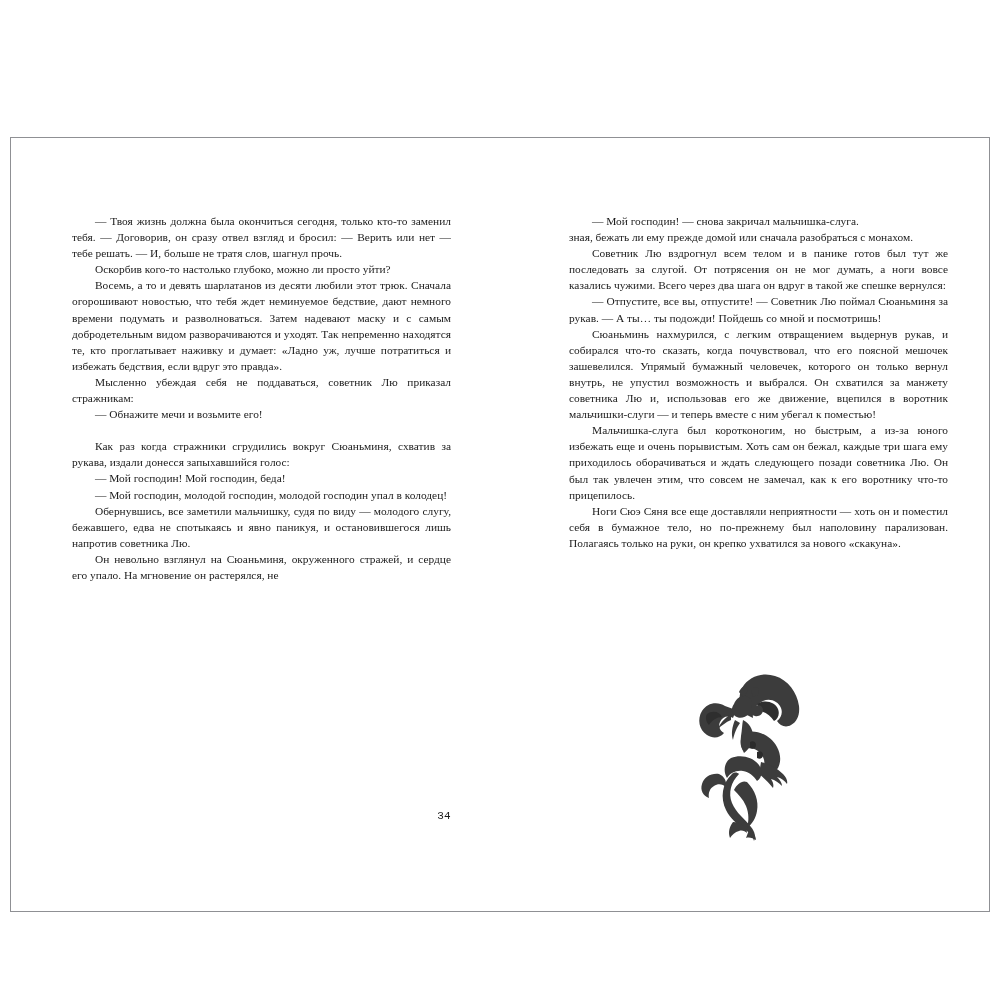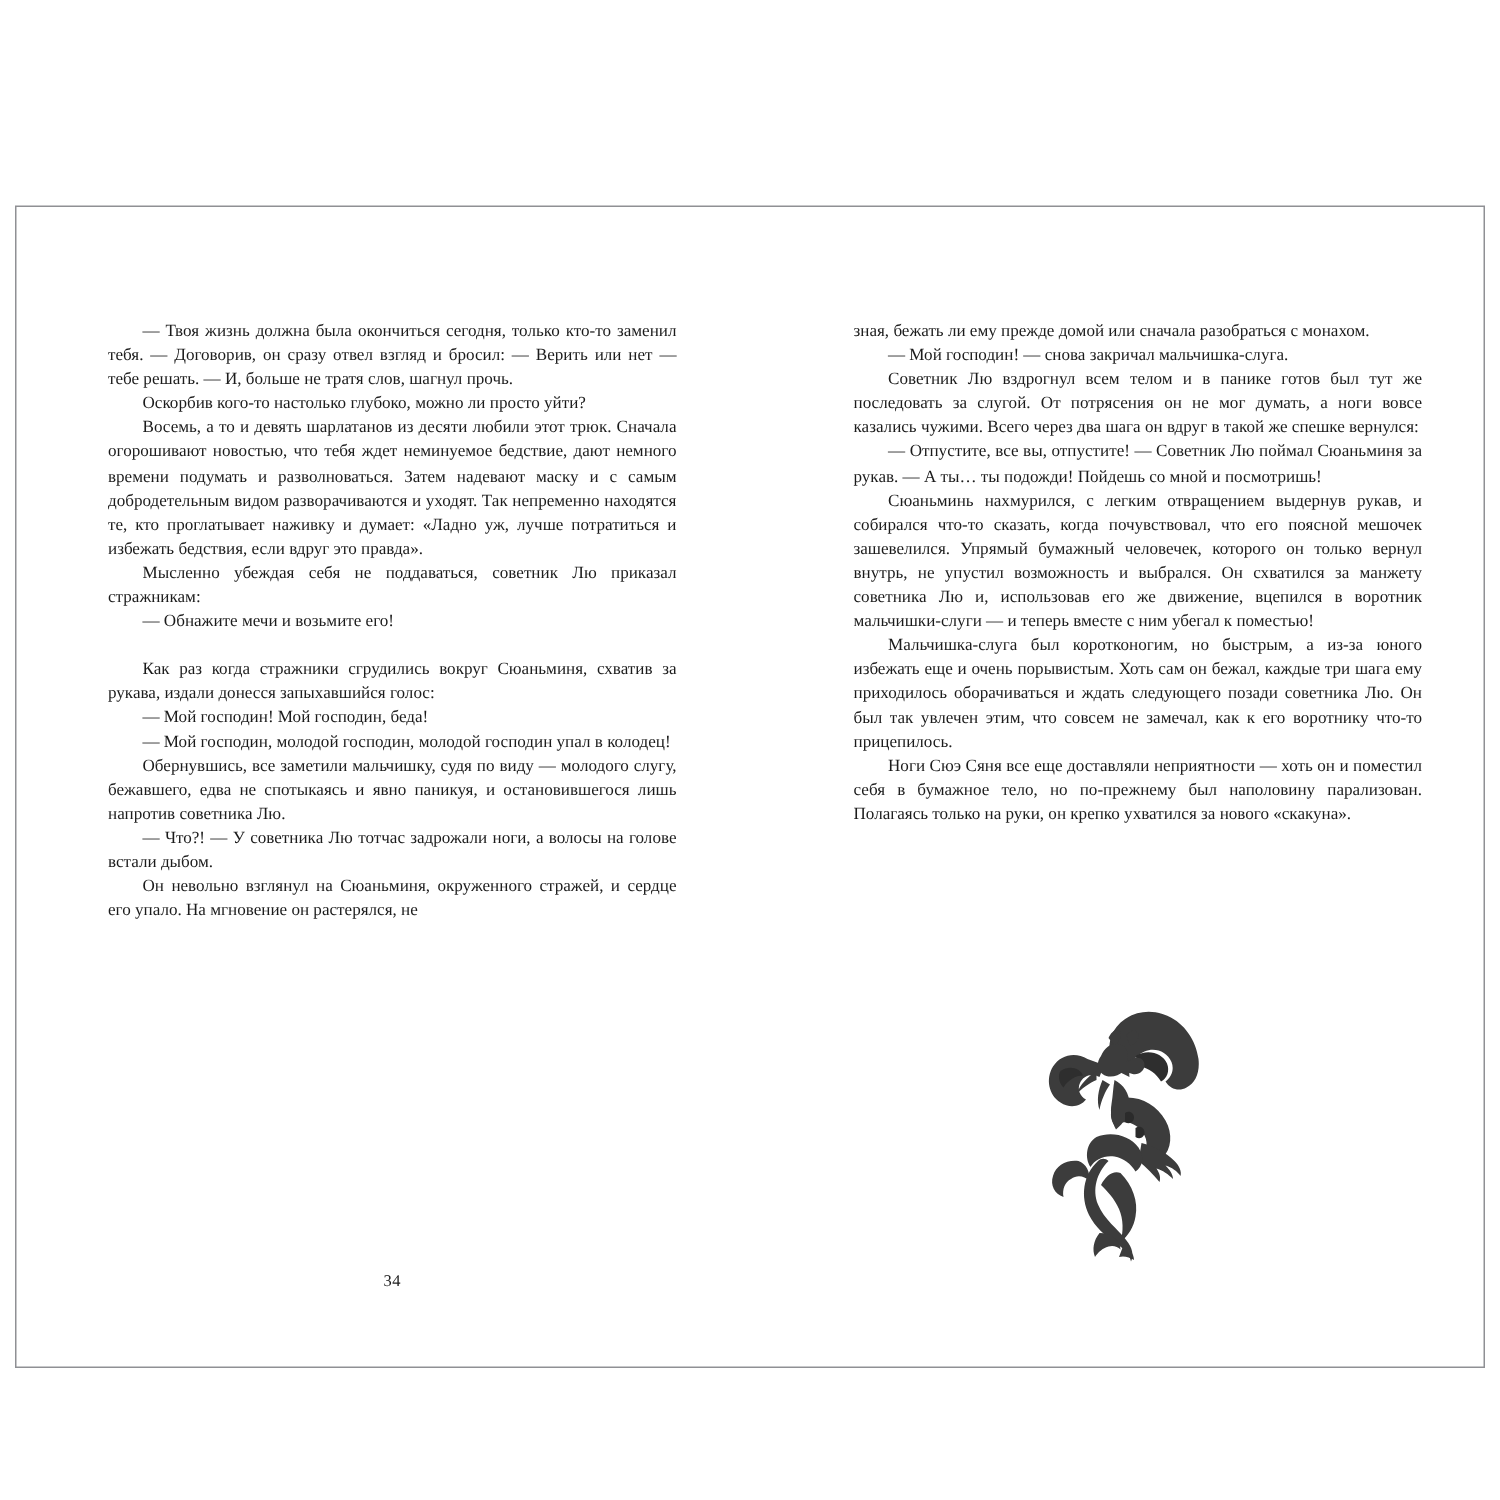--- a/index.html
+++ b/index.html
@@ -65,23 +65,24 @@
 
   
   .folio {
     position: absolute;
     font-size: 11px;
     color: #1b1b1b;
     letter-spacing: 0.3px;
   }
   #folio-left {
     left: 61px;
-    top: 710px;
+    top: 672px;
     width: 379px;
-    text-align: center;
+    text-align: right;
+    font-family: Liberation Mono, monospace;
   }
 
   
   #dragon-ornament {
     position: absolute;
     left: 186px;
     top: 532px;
     width: 118px;
     height: 172px;
   }
@@ -101,32 +102,31 @@
     <div class="text-column" id="column-left">
       <p class="para">— Твоя жизнь должна была окончиться сегодня, только кто-то заменил тебя. — Договорив, он сразу отвел взгляд и бросил: — Верить или нет — тебе решать. — И, больше не тратя слов, шагнул прочь.</p>
       <p class="para">Оскорбив кого-то настолько глубоко, можно ли просто уйти?</p>
       <p class="para">Восемь, а то и девять шарлатанов из десяти любили этот трюк. Сначала огорошивают новостью, что тебя ждет неминуемое бедствие, дают немного времени подумать и разволноваться. Затем надевают маску и с самым добродетельным видом разворачиваются и уходят. Так непременно находятся те, кто проглатывает наживку и думает: «Ладно уж, лучше потратиться и избежать бедствия, если вдруг это правда».</p>
       <p class="para">Мысленно убеждая себя не поддаваться, советник Лю приказал стражникам:</p>
       <p class="para">— Обнажите мечи и возьмите его!</p>
       <p class="para scene-gap">Как раз когда стражники сгрудились вокруг Сюаньминя, схватив за рукава, издали донесся запыхавшийся голос:</p>
       <p class="para">— Мой господин! Мой господин, беда!</p>
       <p class="para">— Мой господин, молодой господин, молодой господин упал в колодец!</p>
       <p class="para">Обернувшись, все заметили мальчишку, судя по виду — молодого слугу, бежавшего, едва не спотыкаясь и явно паникуя, и остановившегося лишь напротив советника Лю.</p>
-      <p class="para">— Что?! — У советника Лю тотчас задрожали ноги, а волосы на голове встали дыбом.</p>
       <p class="para">Он невольно взглянул на Сюаньминя, окруженного стражей, и сердце его упало. На мгновение он растерялся, не</p>
     </div>
 
     <div class="folio" id="folio-left">34</div>
   </div>
 
   <div class="page" id="page-right">
 
     <div class="text-column" id="column-right">
+      <p class="para">— Мой господин! — снова закричал мальчишка-слуга.</p>
       <p class="para cont">зная, бежать ли ему прежде домой или сначала разобраться с монахом.</p>
-      <p class="para">— Мой господин! — снова закричал мальчишка-слуга.</p>
       <p class="para">Советник Лю вздрогнул всем телом и в панике готов был тут же последовать за слугой. От потрясения он не мог думать, а ноги вовсе казались чужими. Всего через два шага он вдруг в такой же спешке вернулся:</p>
       <p class="para">— Отпустите, все вы, отпустите! — Советник Лю поймал Сюаньминя за рукав. — А ты… ты подожди! Пойдешь со мной и посмотришь!</p>
       <p class="para">Сюаньминь нахмурился, с легким отвращением выдернув рукав, и собирался что-то сказать, когда почувствовал, что его поясной мешочек зашевелился. Упрямый бумажный человечек, которого он только вернул внутрь, не упустил возможность и выбрался. Он схватился за манжету советника Лю и, использовав его же движение, вцепился в воротник мальчишки-слуги — и теперь вместе с ним убегал к поместью!</p>
       <p class="para">Мальчишка-слуга был коротконогим, но быстрым, а из-за юного избежать еще и очень порывистым. Хоть сам он бежал, каждые три шага ему приходилось оборачиваться и ждать следующего позади советника Лю. Он был так увлечен этим, что совсем не замечал, как к его воротнику что-то прицепилось.</p>
       <p class="para">Ноги Сюэ Сяня все еще доставляли неприятности — хоть он и поместил себя в бумажное тело, но по-прежнему был наполовину парализован. Полагаясь только на руки, он крепко ухватился за нового «скакуна».</p>
     </div>
 
     <div id="dragon-ornament">
       <svg viewBox="0 0 118 172" xmlns="http://www.w3.org/2000/svg" aria-hidden="true">
         <g fill="#3c3c3c">

